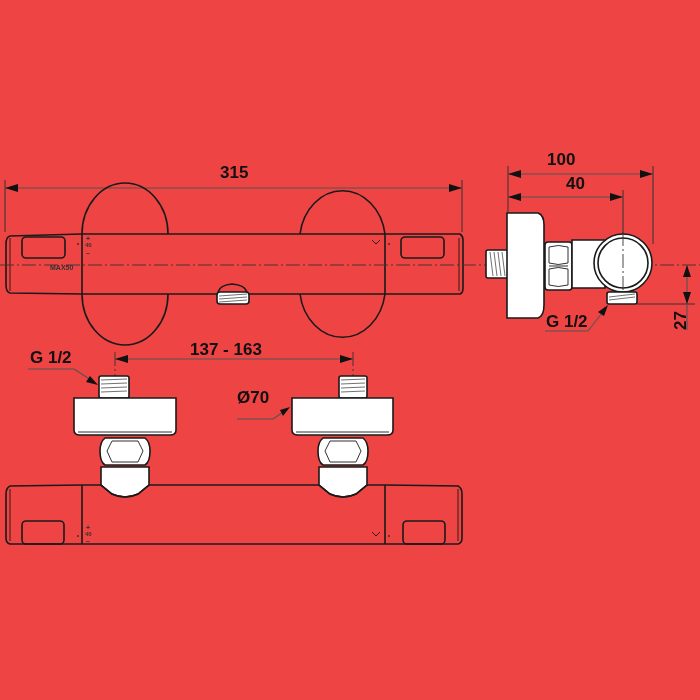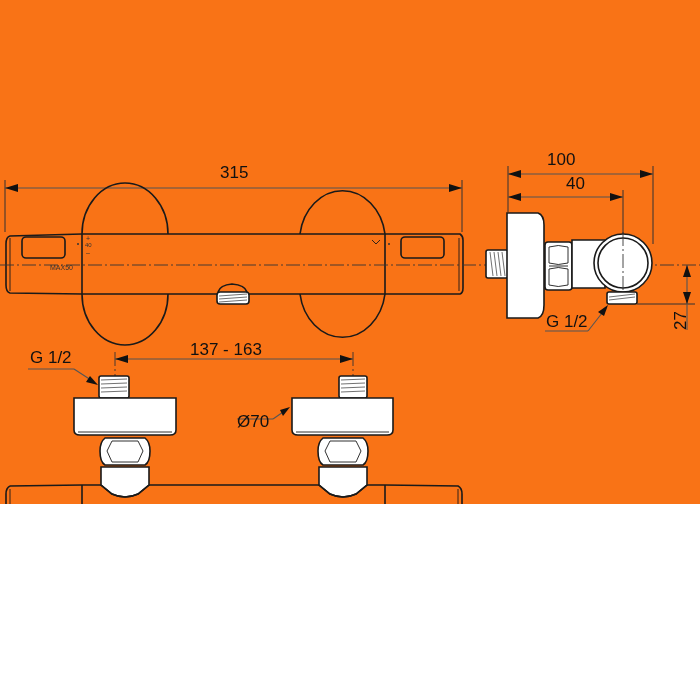--- a/index.html
+++ b/index.html
@@ -1,16 +1,16 @@
 <!DOCTYPE html>
 <html><head>
   <meta charset="utf-8">
   <style>
     html, body { margin: 0; padding: 0; background: #ffffff; }
-    #canvas { position: relative; width: 700px; height: 504px; background: #f97316; overflow: hidden; }
+    #canvas { position: relative; width: 700px; height: 700px; background: #ef4444; overflow: hidden; font-weight: bold; }
     svg { position: absolute; left: 0; top: 0; }
     .ln { stroke: #1a1a1a; stroke-width: 1.6; fill: none; }
     .lnw { stroke: #1a1a1a; stroke-width: 1.6; fill: #ffffff; }
     .thin { stroke: #1a1a1a; stroke-width: 0.9; fill: none; }
     .dim { stroke: #555555; stroke-width: 1.1; fill: none; }
     .ext { stroke: #333333; stroke-width: 1; fill: none; }
     .center { stroke: #333333; stroke-width: 0.9; fill: none; stroke-dasharray: 14 3 2 3; }
     .arrow { fill: #111111; stroke: none; }
     .thread { stroke: #333333; stroke-width: 0.7; }
     .lbl { position: absolute; font-family: "Liberation Sans", sans-serif; color: #111111; white-space: nowrap; line-height: 1; }
@@ -159,21 +159,21 @@
     </g>
   </svg>
 
   <span class="lbl dimtxt" style="left:220px;top:164px;">315</span>
   <span class="lbl dimtxt" style="left:547px;top:151px;text-align:center;">100</span>
   <span class="lbl dimtxt" style="left:566px;top:175px;">40</span>
   <span class="lbl dimtxt vert" style="left:672px;top:330px;">27</span>
   <span class="lbl dimtxt" style="left:546px;top:313px;">G 1/2</span>
   <span class="lbl dimtxt" style="left:190px;top:341px;">137 - 163</span>
   <span class="lbl dimtxt" style="left:30px;top:349px;">G 1/2</span>
-  <span class="lbl dimtxt" style="left:237px;top:413px;">Ø70</span>
+  <span class="lbl dimtxt" style="left:237px;top:389px;">Ø70</span>
 
   <span class="lbl tiny" style="left:50px;top:264px;">MAX50</span>
 
   <span class="lbl tiny" style="left:86px;top:235px;">+</span>
   <span class="lbl tiny" style="left:85px;top:242px;font-size:6px;">40</span>
   <span class="lbl tiny" style="left:86px;top:249px;">–</span>
 
   <span class="lbl tiny" style="left:86px;top:524px;">+</span>
   <span class="lbl tiny" style="left:85px;top:531px;font-size:6px;">40</span>
   <span class="lbl tiny" style="left:86px;top:537px;">–</span>

